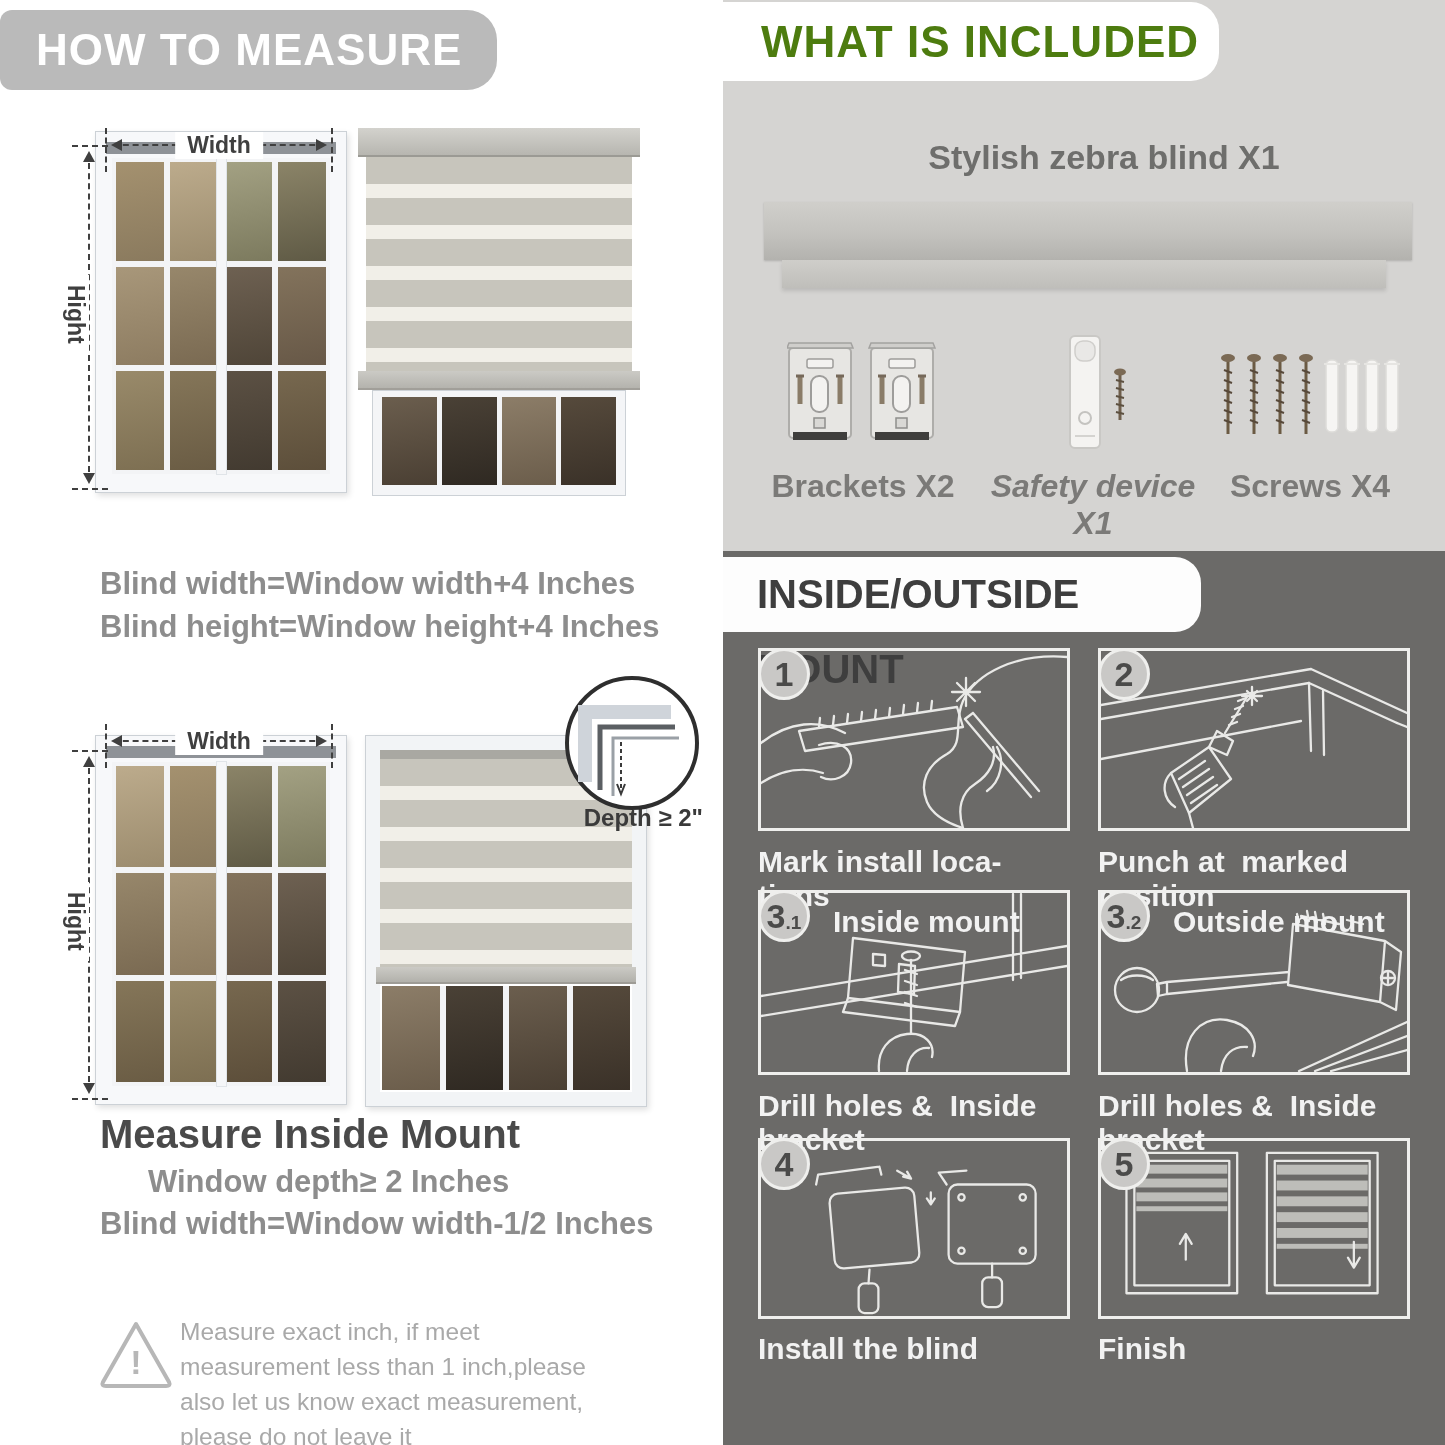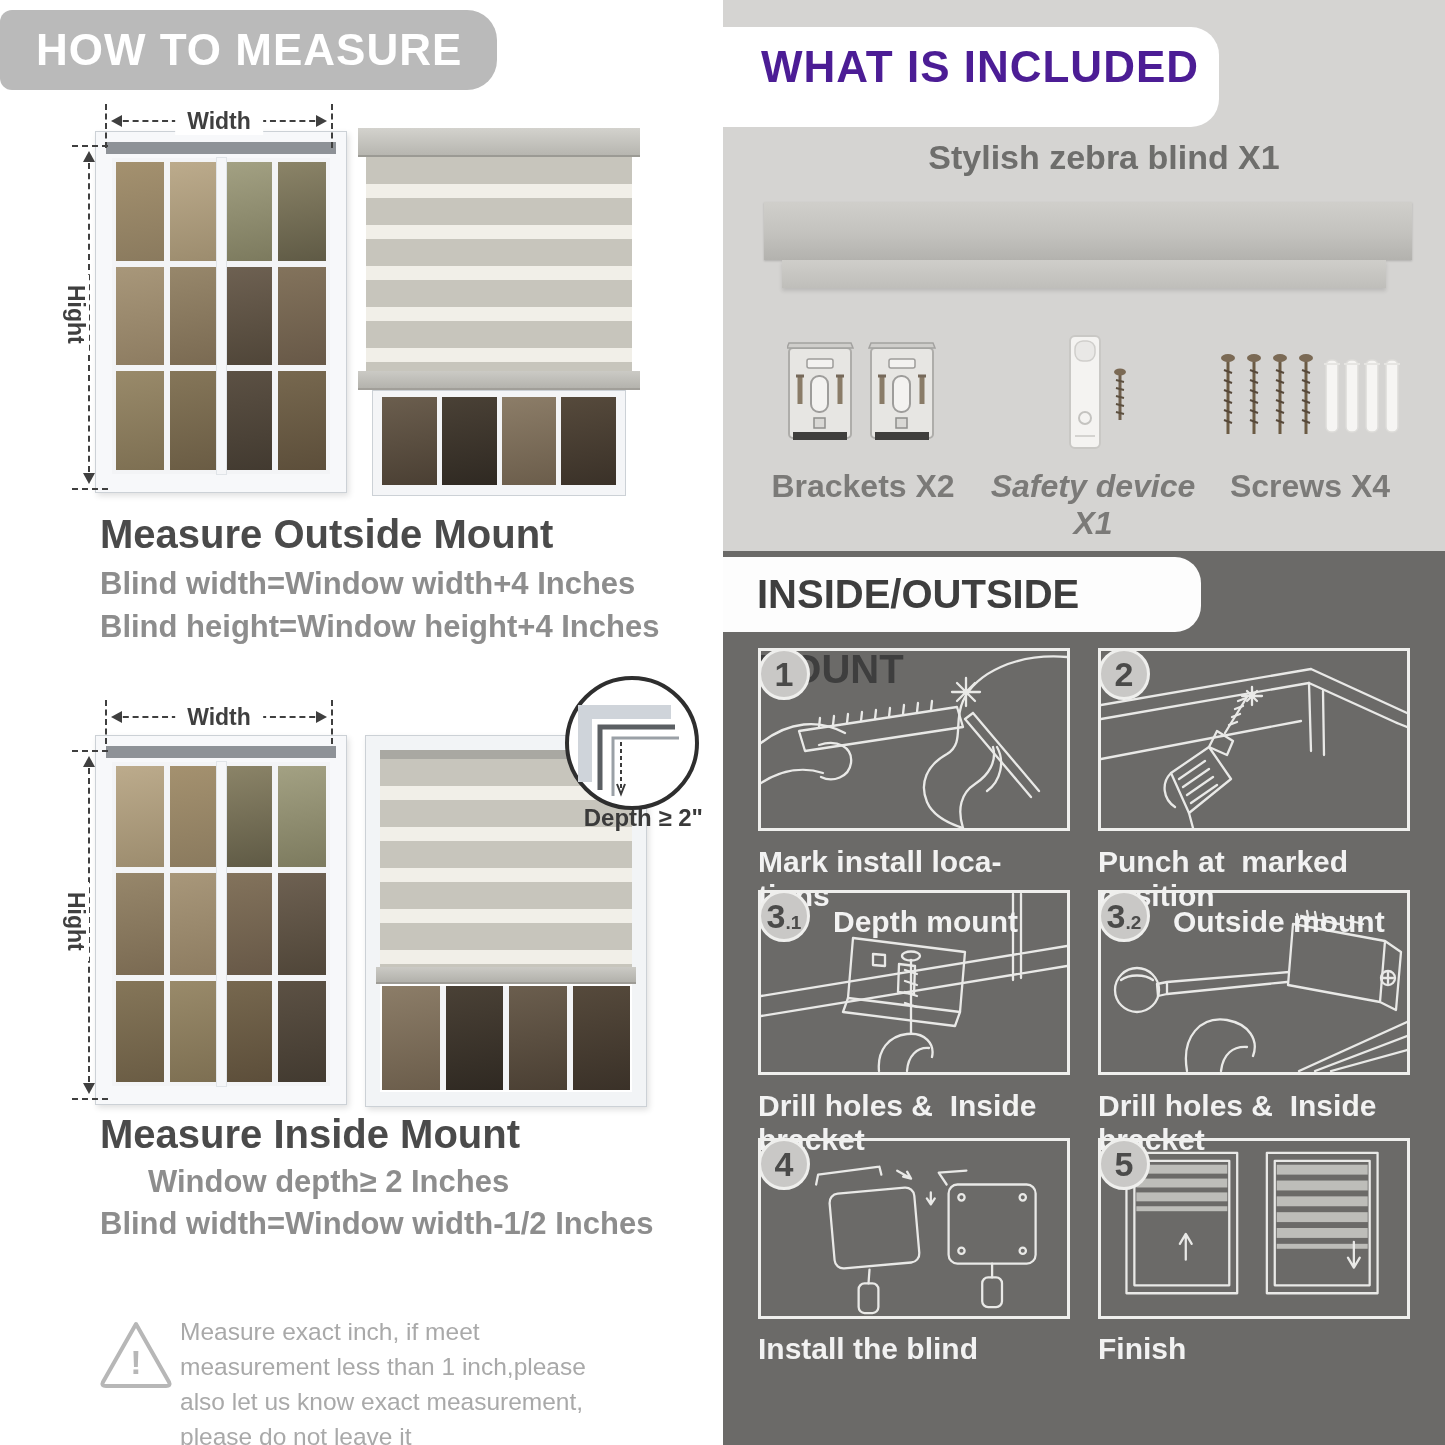--- a/index.html
+++ b/index.html
@@ -49,21 +49,21 @@
   .blind2 .inner{position:absolute;left:14px;right:14px;top:14px;bottom:14px;background:#fff;}
   .blind2 .rail{position:absolute;left:0;right:0;top:0;height:9px;background:#a9a8a2;}
   .blind2 .fabric{position:absolute;left:0;right:0;top:9px;height:208px;
     background:repeating-linear-gradient(180deg,#c7c5bc 0 27px,#f1efe8 27px 41px);}
   .blind2 .botrail{position:absolute;left:-4px;right:-4px;top:217px;height:15px;
     background:linear-gradient(180deg,#cbcac5,#b2b1ab);border-bottom:2px solid #9e9c96;}
   .blind2 .glass{position:absolute;left:2px;right:2px;top:236px;bottom:2px;background:#f3f4f6;
     display:grid;grid-template-columns:repeat(4,1fr);gap:6px;}
 
   
-  .harrow{height:18px;}
+  .harrow{height:18px;margin-top:24px;}
   .harrow .hline{position:absolute;left:8px;right:8px;top:8px;border-top:2px dashed #3f3f3f;}
   .harrow .ah-l{position:absolute;left:0;top:3px;width:0;height:0;border:6px solid transparent;border-right:11px solid #3f3f3f;}
   .harrow .ah-r{position:absolute;right:0;top:3px;width:0;height:0;border:6px solid transparent;border-left:11px solid #3f3f3f;}
   .harrow .hlabel{position:absolute;left:50%;transform:translateX(-50%);top:-4px;background:#ffffff;
     padding:0 12px;font-size:23px;font-weight:bold;color:#3f3f3f;}
   .harrow .drop{position:absolute;top:-8px;height:44px;border-left:2px dashed #3f3f3f;}
   .varrow{width:18px;}
   .varrow .vline{position:absolute;top:8px;bottom:8px;left:8px;border-left:2px dashed #3f3f3f;}
   .varrow .av-t{position:absolute;top:0;left:3px;width:0;height:0;border:6px solid transparent;border-bottom:11px solid #3f3f3f;}
   .varrow .av-b{position:absolute;bottom:0;left:3px;width:0;height:0;border:6px solid transparent;border-top:11px solid #3f3f3f;}
@@ -72,22 +72,22 @@
     font-size:23px;font-weight:bold;color:#3f3f3f;}
 
   .callout{border-radius:50%;background:#ffffff;border:4px solid #2e2e2e;box-sizing:border-box;}
   .depth-label{font-size:24px;font-weight:bold;color:#3a3a3a;text-align:right;}
 
   .warn-text{font-size:24.5px;line-height:35px;color:#a9a9a9;font-weight:500;}
 
   
   .right-top{left:723px;top:0;width:722px;height:551px;background:#d5d4d2;}
   .right-bottom{left:723px;top:551px;width:722px;height:894px;background:#6b6a68;}
-  .banner-included{left:723px;top:27px;width:496px;height:100px;background:#ffffff;
-    border-radius:0 28px 28px 0;color:#4c1d95;font-size:44px;font-weight:bold;line-height:79px;
+  .banner-included{left:723px;top:2px;width:496px;height:79px;background:#ffffff;
+    border-radius:0 28px 28px 0;color:#4d7c0f;font-size:44px;font-weight:bold;line-height:79px;
     padding-left:38px;letter-spacing:1px;box-sizing:border-box;}
   .product-label{left:723px;top:138px;width:722px;text-align:center;
     font-size:34px;font-weight:bold;color:#6e6e6c;padding-left:20px;}
   .headrail-big{left:764px;top:202px;width:648px;height:58px;
     background:linear-gradient(180deg,#d0cfcb 0%,#c3c2be 55%,#b3b2ae 100%);
     box-shadow:0 1px 2px rgba(0,0,0,.18);}
   .headrail-big::after{content:'';position:absolute;left:18px;right:26px;top:58px;height:28px;
     background:linear-gradient(180deg,#cfceca,#bfbeba);box-shadow:0 3px 4px rgba(0,0,0,.12);}
   .item-label{font-size:32px;font-weight:bold;color:#7b7a78;text-align:center;}
 
@@ -158,21 +158,20 @@
     <div class="winslice">
       <div class="glass">
         <div class="pane d2"></div>
           <div class="pane d1"></div>
         <div class="pane d3"></div>
           <div class="pane d4"></div>
       </div>
     </div>
   </div>
 
-  <div class="abs heading" style="left:100px;top:512px;">Measure Outside Mount</div>
   <div class="abs bodyline" style="left:100px;top:566px;">Blind width=Window width+4 Inches</div>
   <div class="abs bodyline" style="left:100px;top:609px;">Blind height=Window height+4 Inches</div>
 
   <div class="abs win" style="left:95px;top:735px;width:250px;height:368px;">
     <div class="recess"></div>
     <div class="glass">
       <div class="pane g2"></div>
         <div class="pane g1"></div>
         <div class="pane g4"></div>
         <div class="pane g3"></div>
@@ -353,21 +352,21 @@
     </svg>
   </div>
   <div class="abs caption" style="left:758px;top:845px;width:320px;">Mark install loca- tions</div>
   <div class="abs caption" style="left:1098px;top:845px;width:320px;">Punch at  marked position</div>
 
   <div class="abs panel" style="left:758px;top:890px;width:312px;height:185px;">
     <div class="badge">
         <span>3</span>
         <span class="sub">.1</span>
       </div>
-    <div class="step-title">Depth mount</div>
+    <div class="step-title">Inside mount</div>
     <svg viewBox="0 0 306 177">
       <g class="lineart">
         <path d="M0,102 L306,52 M0,122 L306,72 M252,0 L252,86 M260,0 L260,84"></path>
         <path d="M92,44 L204,58 L199,118 L87,104 Z"></path>
         <path d="M138,70 L154,72 L153,100 L137,98 Z M112,60 L124,61 L124,72 L112,71 Z"></path>
         <path d="M87,104 L82,118 L194,132 L199,118"></path>
         <path d="M150,66 L150,130 M144,76 L156,80 M144,87 L156,91 M144,98 L156,102 M144,109 L156,113 M150,130 L150,140"></path>
         <ellipse cx="150" cy="62" rx="9" ry="4.5"></ellipse>
         <path d="M118,177 C116,156 128,142 146,140 C164,138 174,150 171,163"></path>
         <path d="M146,177 C147,162 156,153 168,154"></path>

